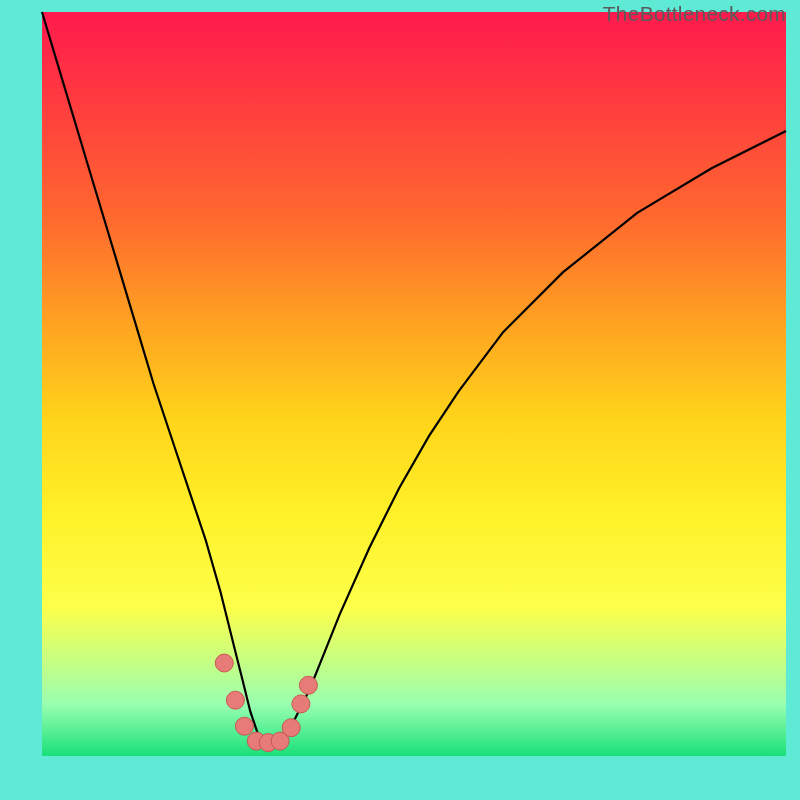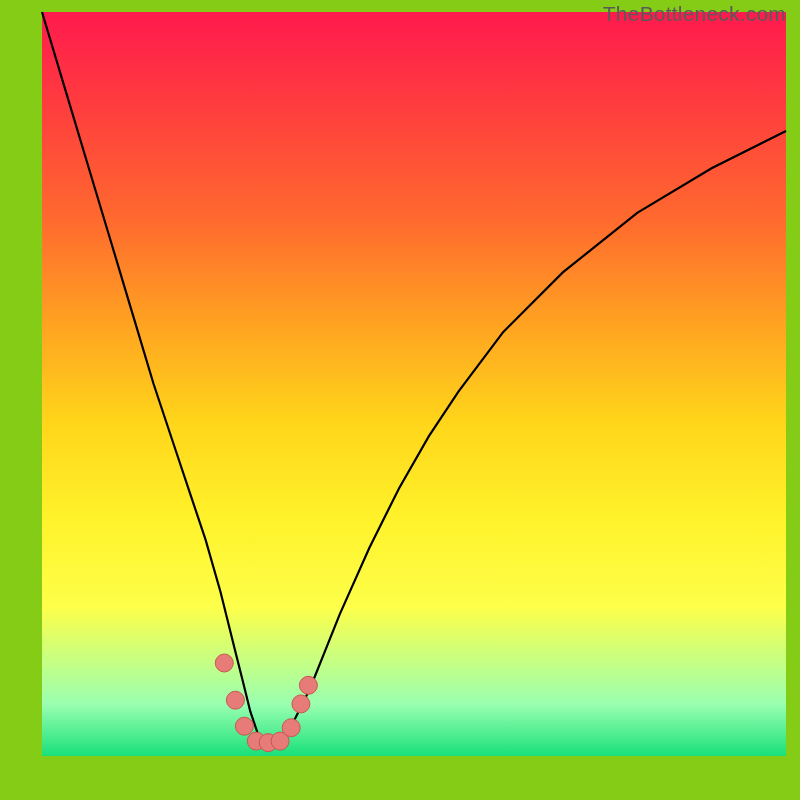--- a/index.html
+++ b/index.html
@@ -8,21 +8,21 @@
     width: 800px;
     height: 800px;
     background: #000;
     font-family: Arial, Helvetica, sans-serif;
     overflow: hidden;
   }
   .stage {
     position: relative;
     width: 800px;
     height: 800px;
-    background: #84cc16;
+    background: #5eead4;
   }
   .plot {
     position: absolute;
     left: 42px;
     top: 12px;
     width: 744px;
     height: 744px;
     background: linear-gradient(to bottom,
       #ff1a4d 0%,
       #ff3b3f 12%,

